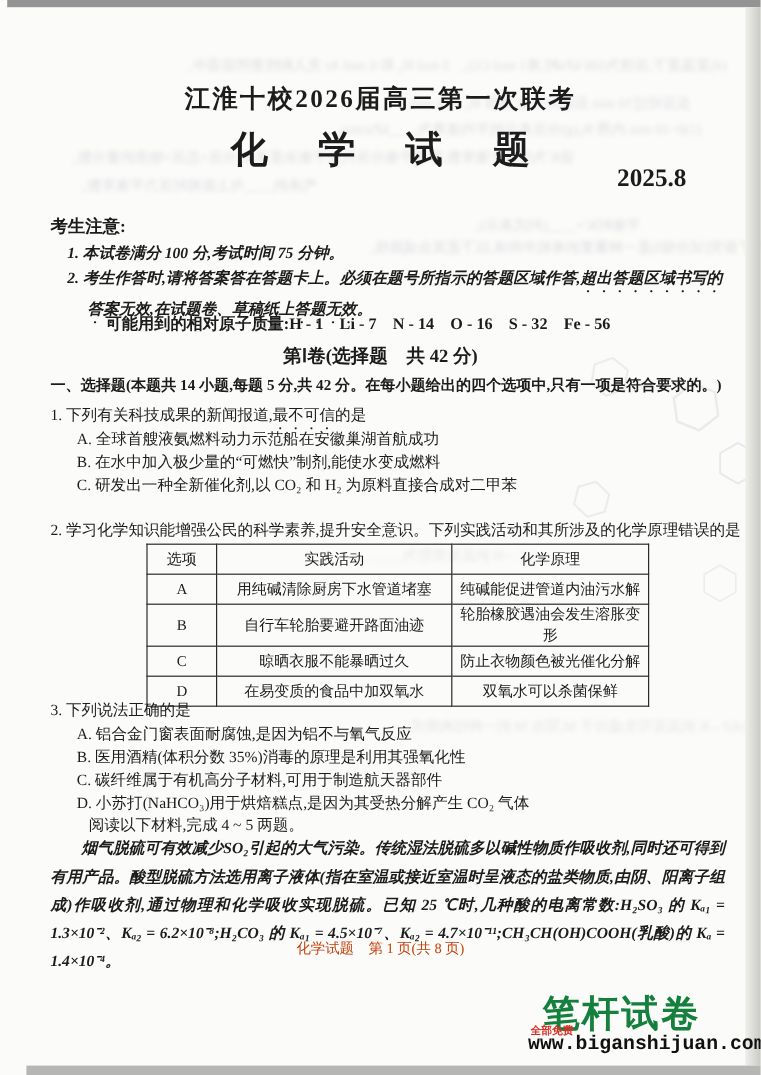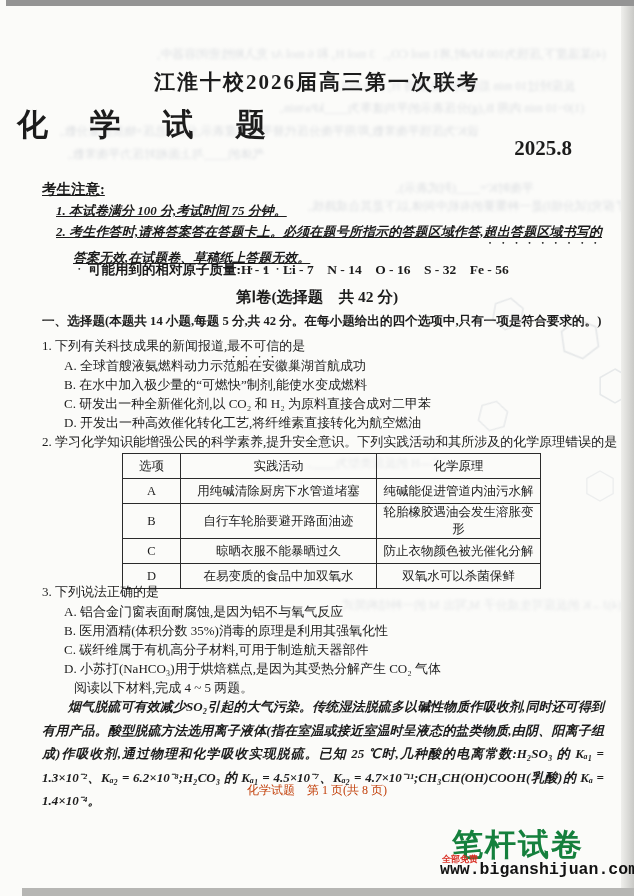--- a/index.html
+++ b/index.html
@@ -13,24 +13,24 @@
   .edge-bottom{position:absolute;bottom:0;left:22px;right:0;height:8px;background:#b6b6b4;}
   .edge-right{position:absolute;top:6px;right:0;bottom:8px;width:13px;
               background:linear-gradient(to right,#efefec,#c9c9c6);}
   
   .bleed{position:absolute;transform:scaleX(-1);filter:blur(1.7px);opacity:.26;
          color:#858e9e;font-size:12px;white-space:nowrap;z-index:0;}
   .bleed-shape{position:absolute;opacity:.18;filter:blur(.6px);z-index:0;}
   
   .z{z-index:2;}
   .school{top:68px;left:0;width:100%;text-align:center;font-size:21px;font-weight:bold;letter-spacing:2px;}
-  .title{top:104px;left:0;width:100%;font-size:31px;font-weight:bold;
+  .title{top:104px;left:0;width:100%;text-align:center;font-size:31px;font-weight:bold;
          letter-spacing:17px;text-indent:17px;}
   .date{top:136px;right:62px;font-size:21px;font-weight:bold;}
-  .notice{top:179px;left:42px;width:560px;font-size:13px;line-height:21px;text-decoration:underline;}
+  .notice{top:179px;left:42px;width:560px;font-size:13px;line-height:21px;}
   .notice-h{font-size:14.5px;font-weight:bold;}
   .n-item{margin-left:14px;padding-left:17px;text-indent:-17px;font-style:italic;font-weight:600;text-align:justify;}
   .emph{-webkit-text-emphasis:filled dot;-webkit-text-emphasis-position:under;
         text-emphasis:filled dot;text-emphasis-position:under right;}
   .atomic{top:261px;left:88px;font-size:13.5px;font-weight:600;white-space:pre;}
   .sec-h{top:287px;left:0;width:100%;text-align:center;font-size:15.5px;font-weight:bold;white-space:pre;}
   .intro{top:313px;left:42px;font-size:12.6px;font-weight:bold;white-space:nowrap;}
   .qline{font-size:13px;white-space:nowrap;}
   .opt{font-size:13px;white-space:nowrap;}
   table.qt{position:absolute;top:453px;left:122px;border-collapse:collapse;z-index:2;}
@@ -88,21 +88,20 @@
 
   <div class="abs z atomic">可能用到的相对原子质量:H - 1    Li - 7    N - 14    O - 16    S - 32    Fe - 56</div>
 
   <div class="abs z sec-h">第Ⅰ卷(选择题    共 42 分)</div>
   <div class="abs z intro">一、选择题(本题共 14 小题,每题 5 分,共 42 分。在每小题给出的四个选项中,只有一项是符合要求的。)</div>
 
   <div class="abs z qline" style="top:337px;left:42px;"><span>1.</span> <span>下列有关科技成果的新闻报道,</span><span class="emph">最不可信</span><span>的是</span></div>
   <div class="abs z opt" style="top:357px;left:64px;">A. 全球首艘液氨燃料动力示范船在安徽巢湖首航成功</div>
   <div class="abs z opt" style="top:376px;left:64px;">B. 在水中加入极少量的“可燃快”制剂,能使水变成燃料</div>
   <div class="abs z opt" style="top:395px;left:64px;">C. 研发出一种全新催化剂,以 CO₂ 和 H₂ 为原料直接合成对二甲苯</div>
-  <div class="abs z opt" style="top:414px;left:64px;">D. 开发出一种高效催化转化工艺,将纤维素直接转化为航空燃油</div>
 
   <div class="abs z qline" style="top:433px;left:42px;"><span>2.</span> <span>学习化学知识能增强公民的科学素养,提升安全意识。下列实践活动和其所涉及的化学原理错误的是</span></div>
   <table class="qt">
     <tbody>
         <tr>
       <td class="c1">选项</td>
       <td class="c2">实践活动</td>
       <td class="c3">化学原理</td>
     </tr>
     <tr>

